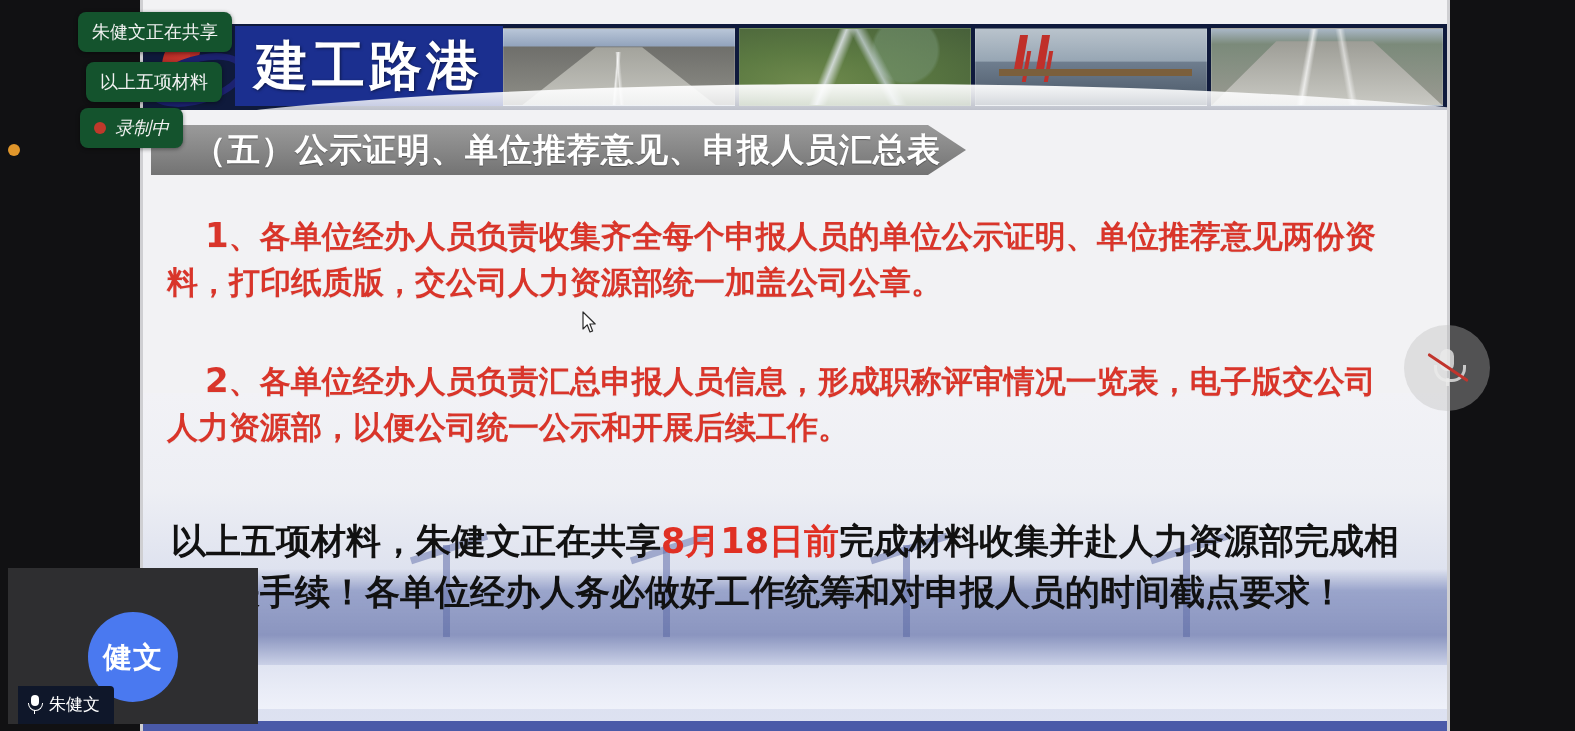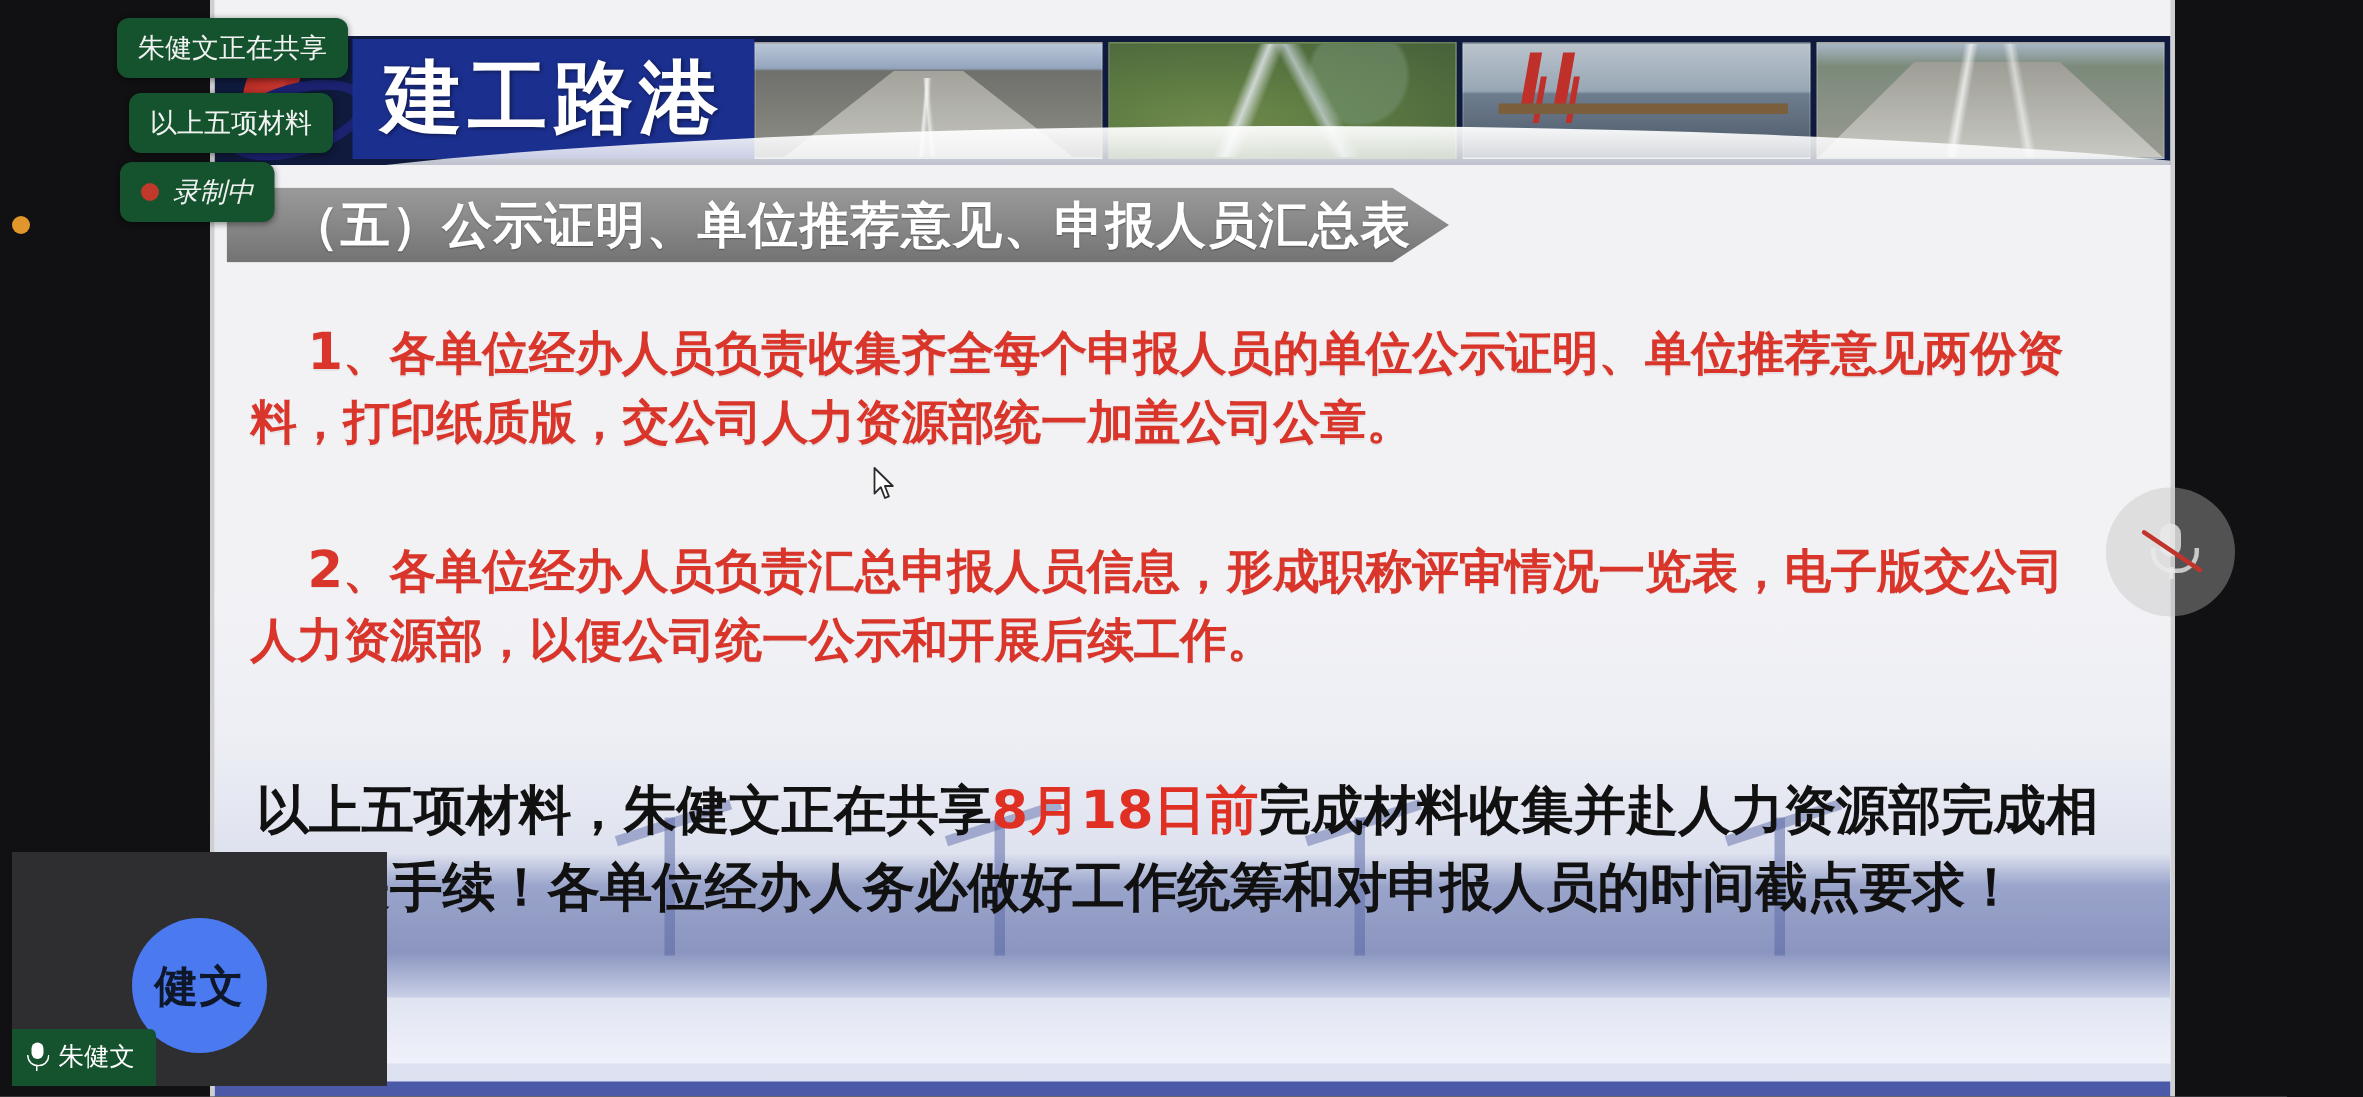--- a/index.html
+++ b/index.html
@@ -365,35 +365,35 @@
   }
   .avatar {
     position: absolute;
     left: 50%;
     top: 44px;
     transform: translateX(-50%);
     width: 90px;
     height: 90px;
     border-radius: 50%;
     background: #4a79f0;
-    color: #0f172a;
+    color: #ffffff;
     font-size: 29px;
     font-weight: bold;
     line-height: 90px;
     text-align: center;
     letter-spacing: 1px;
   }
   .tile-nameplate {
     position: absolute;
-    left: 0;
+    left: 10px;
     bottom: 0;
     display: flex;
     align-items: center;
     gap: 8px;
-    background: #14532d;
+    background: #0f172a;
     color: #ffffff;
     font-size: 17px;
     padding: 7px 14px 8px 10px;
     border-top-right-radius: 4px;
   }
   .mic-icon {
     width: 13px;
     height: 19px;
     position: relative;
     flex: 0 0 auto;

